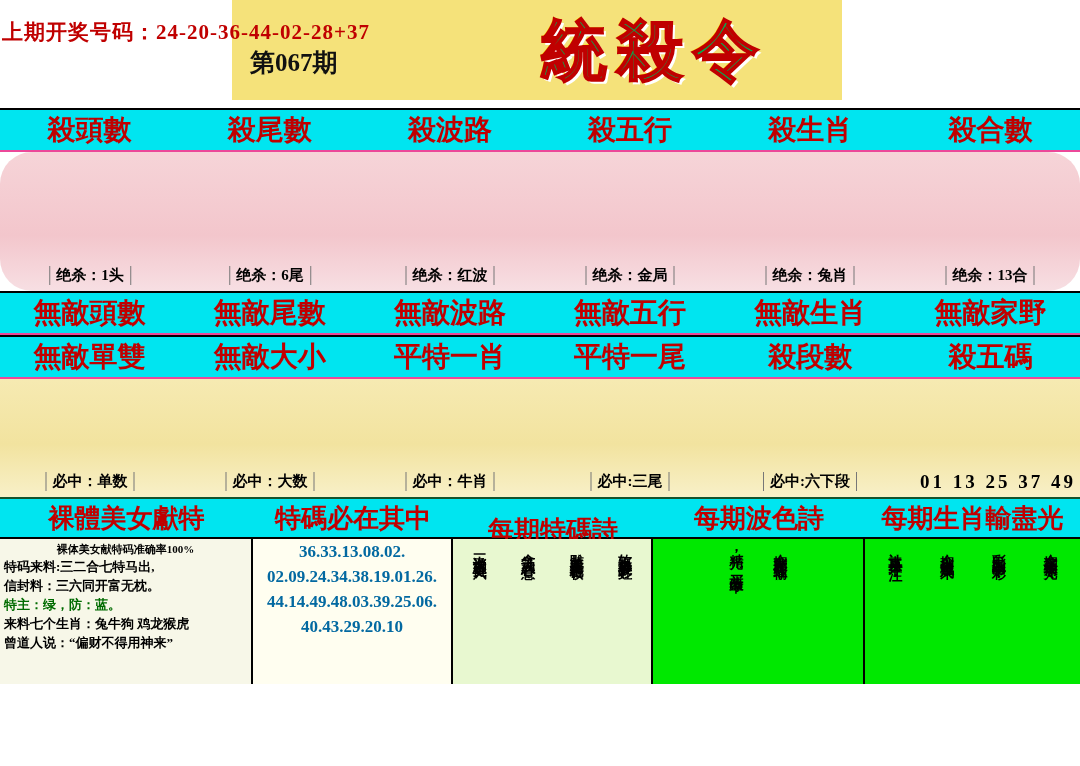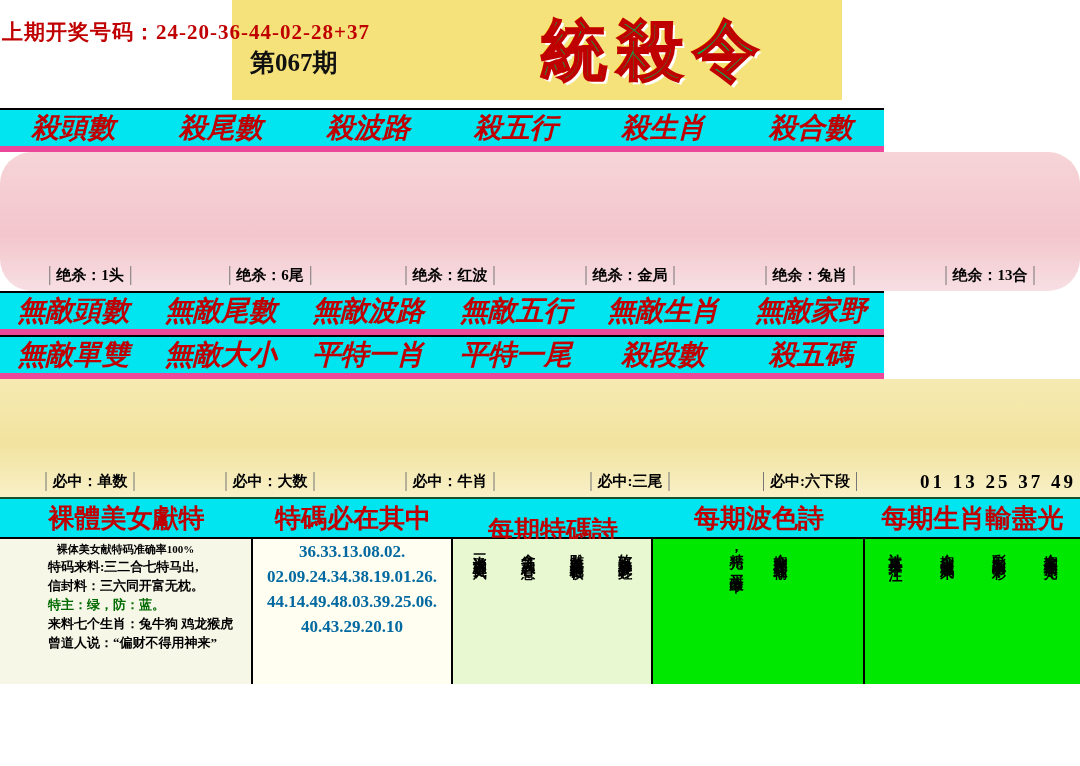--- a/index.html
+++ b/index.html
@@ -36,23 +36,23 @@
     display:flex; align-items:center; justify-content:center;
     font-size:66px; font-weight:bold; letter-spacing:10px;
     color:#00b050;
     -webkit-text-stroke:2px #c00000;
     text-shadow:3px 3px 0 #ffffff, -1px -1px 0 #ffde00;
     font-family:"Liberation Serif", serif;
   }
 
   
   .titlebar {
-    display:flex; width:884px; height:44px;
+    display:flex; width:1080px; height:44px;
     background:#00e5f0;
-    border-top:2px solid #000; border-bottom:6px solid #ec4899;font-style:italic;
+    border-top:2px solid #000; border-bottom:2px solid #ec4899;
   }
   .titlebar .cell {
     flex:1 1 0; display:flex; align-items:center; justify-content:center;
     font-size:28px; font-weight:bold; color:#c00000;
     font-family:"Liberation Serif", serif;
     border-right:1px solid #00e5f0;
     white-space:nowrap;
   }
   .titlebar .cell:last-child { border-right:none; }
 
@@ -107,21 +107,21 @@
   .panel { position:relative; border-right:2px solid #000; overflow:hidden; }
   .panel:last-child { border-right:none; }
 
   .p1 { width:253px; background:#f7f7e8; }
   .p1 .head {
     text-align:center; font-size:11px; color:#000; font-weight:bold;
     padding-top:3px; font-family:"Liberation Serif", serif;
   }
   .p1 .line {
     font-size:13px; color:#000; font-weight:bold; padding-left:4px; line-height:19px;
-    white-space:nowrap; font-family:"Liberation Serif", serif;margin-left:44px;
+    white-space:nowrap; font-family:"Liberation Serif", serif;
   }
   .p1 .line.green { color:#006b00; }
 
   .p2 { width:200px; background:#fffef0; }
   .p2 .num-line {
     font-size:17px; font-weight:bold; color:#0369a1; text-align:center; line-height:25px;
     font-family:"Liberation Serif", serif; letter-spacing:0px;
   }
 
   .p3 { width:200px; background:#e8f8d0; display:flex; justify-content:space-around; padding:4px 2px 0; }

